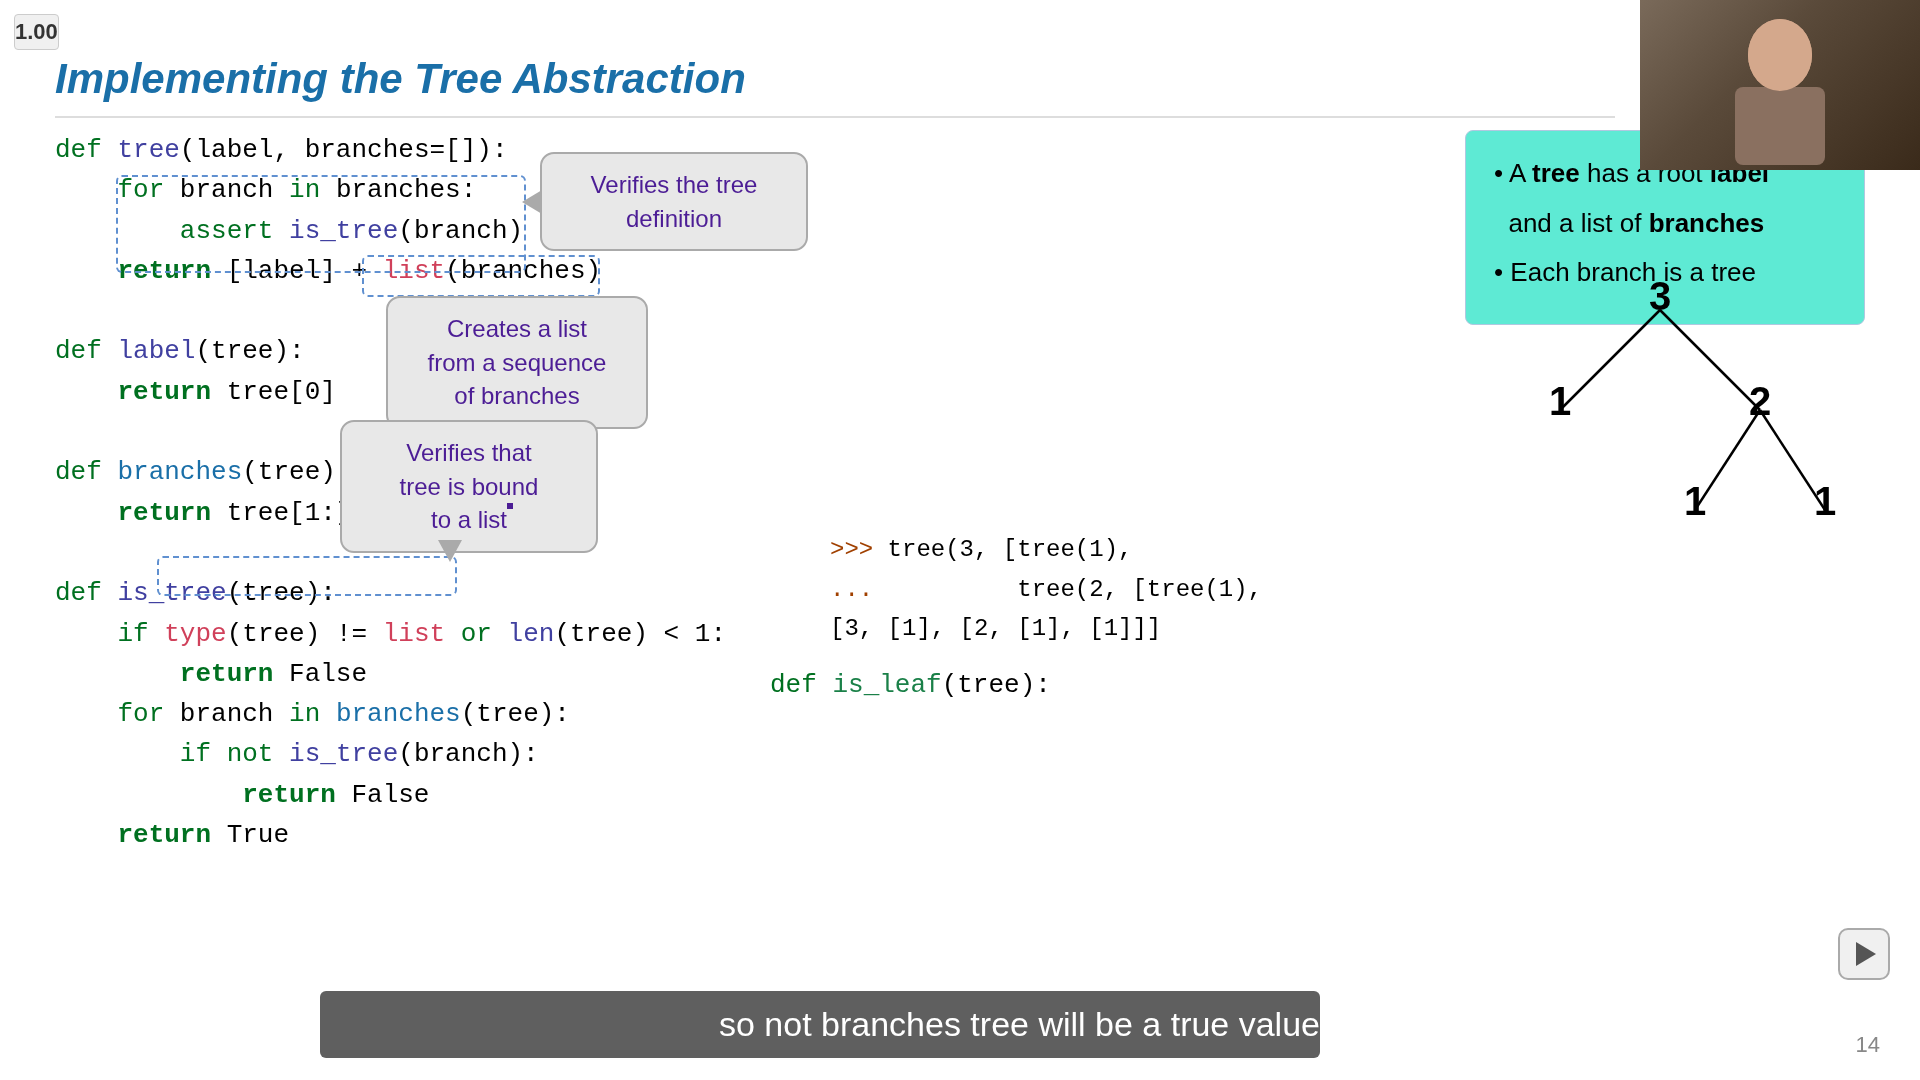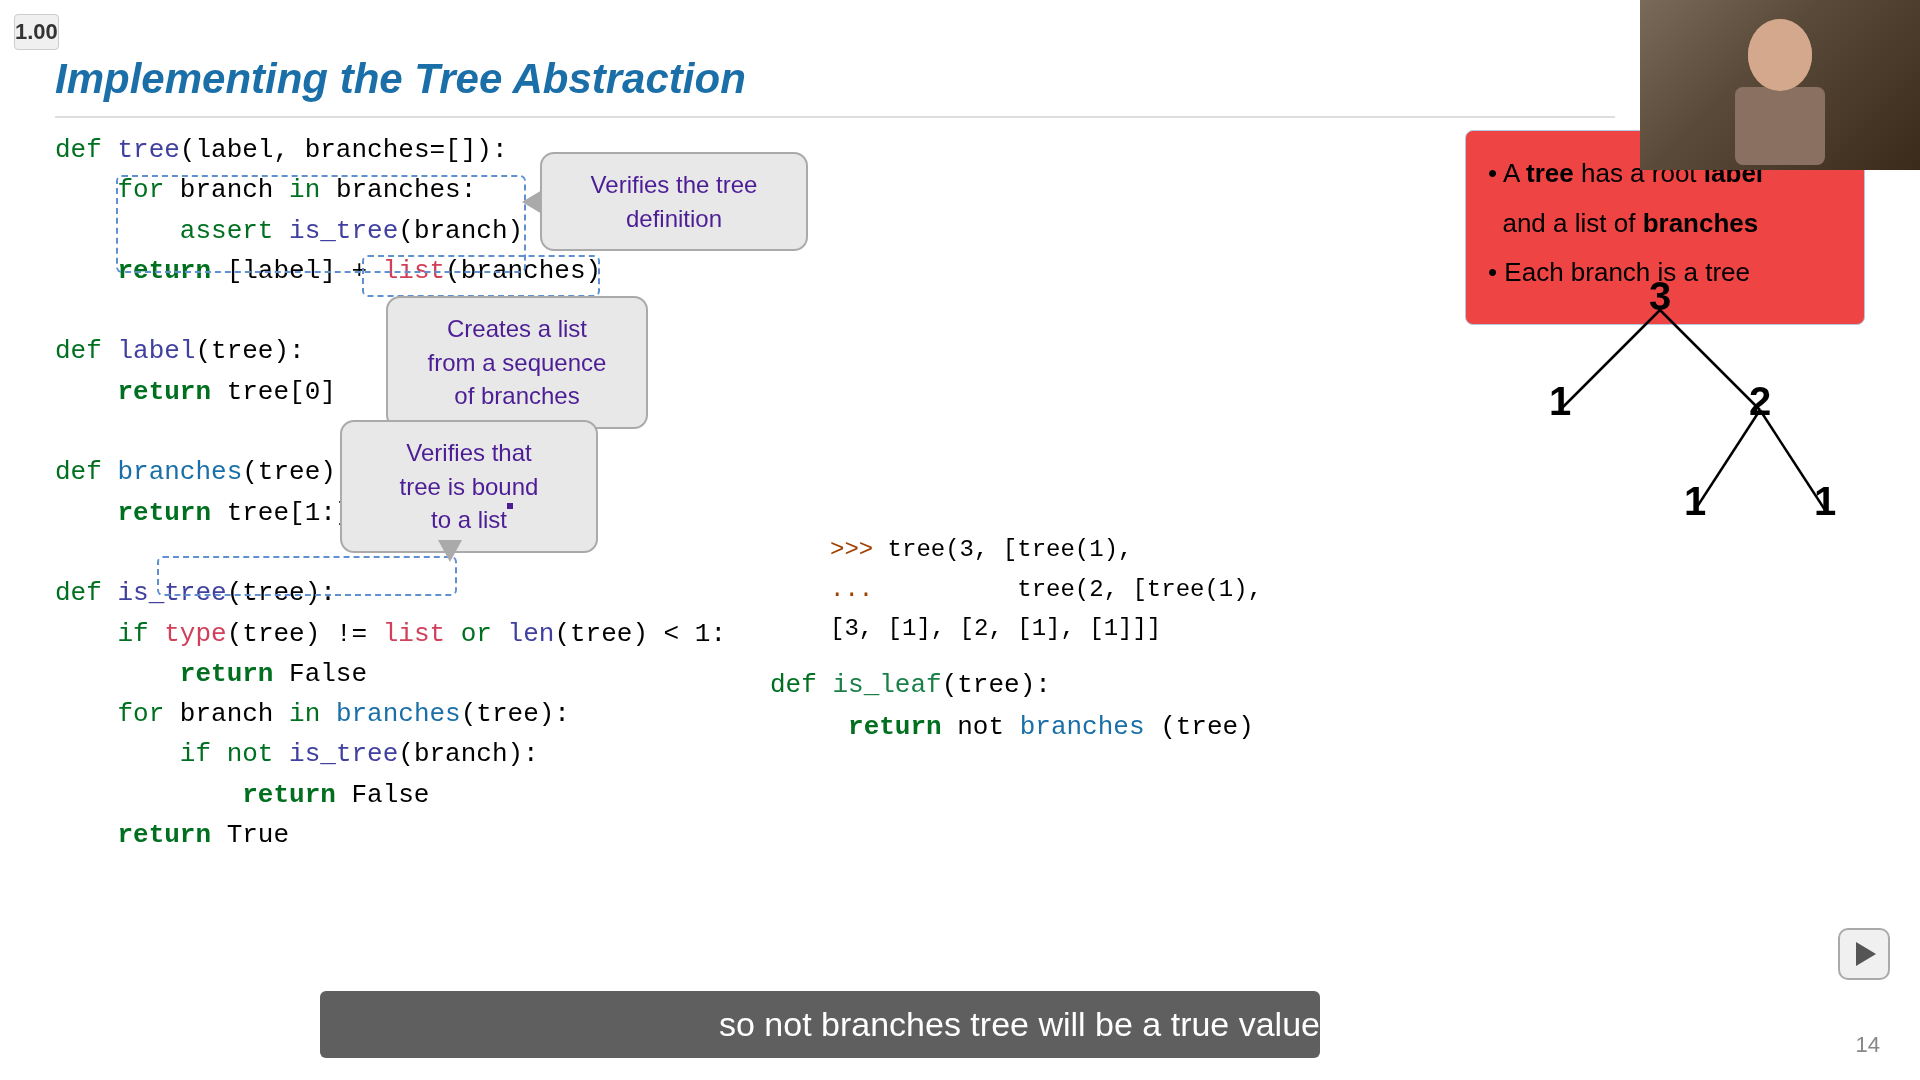--- a/index.html
+++ b/index.html
@@ -115,24 +115,24 @@
       border-width: 20px 12px 0 12px;
       border-color: #aaa transparent transparent transparent;
     }
 
     
     .info-panel {
       position: absolute;
       top: 130px;
       right: 55px;
       width: 400px;
-      background: #ef4444;
+      background: #5eead4;
       border: 1px solid #b0c8e0;
       border-radius: 8px;
-      padding: 22px 22px;
+      padding: 22px 28px;
       font-size: 26px;
       line-height: 1.6;
     }
 
     .info-panel p {
       margin-bottom: 8px;
     }
 
     
     .tree-diagram {
@@ -331,27 +331,20 @@
       <span>[3, [1], [2, [1], [1]]]</span>
     </div>
   </div>
 </div>
 
 <div class="is-leaf-area">
   <div style="font-family:'Courier New',monospace;font-size:26px;line-height:1.6;">
     <div>
       <span class="kw">def</span> <span class="fn-is_leaf">is_leaf</span><span>(tree):</span>
     </div>
-    <div>
-      <span>&nbsp;&nbsp;&nbsp;&nbsp;</span>
-      <span class="ret">return</span>
-      <span> not </span>
-      <span class="fn-branches">branches</span>
-      <span>(tree)</span>
-    </div>
   </div>
 </div>
 
 <div class="caption-bar">so not branches tree will be a true value</div>
 
 <div class="page-num">14</div>
 
 <div class="video-thumb">
   <div class="video-face">
 

